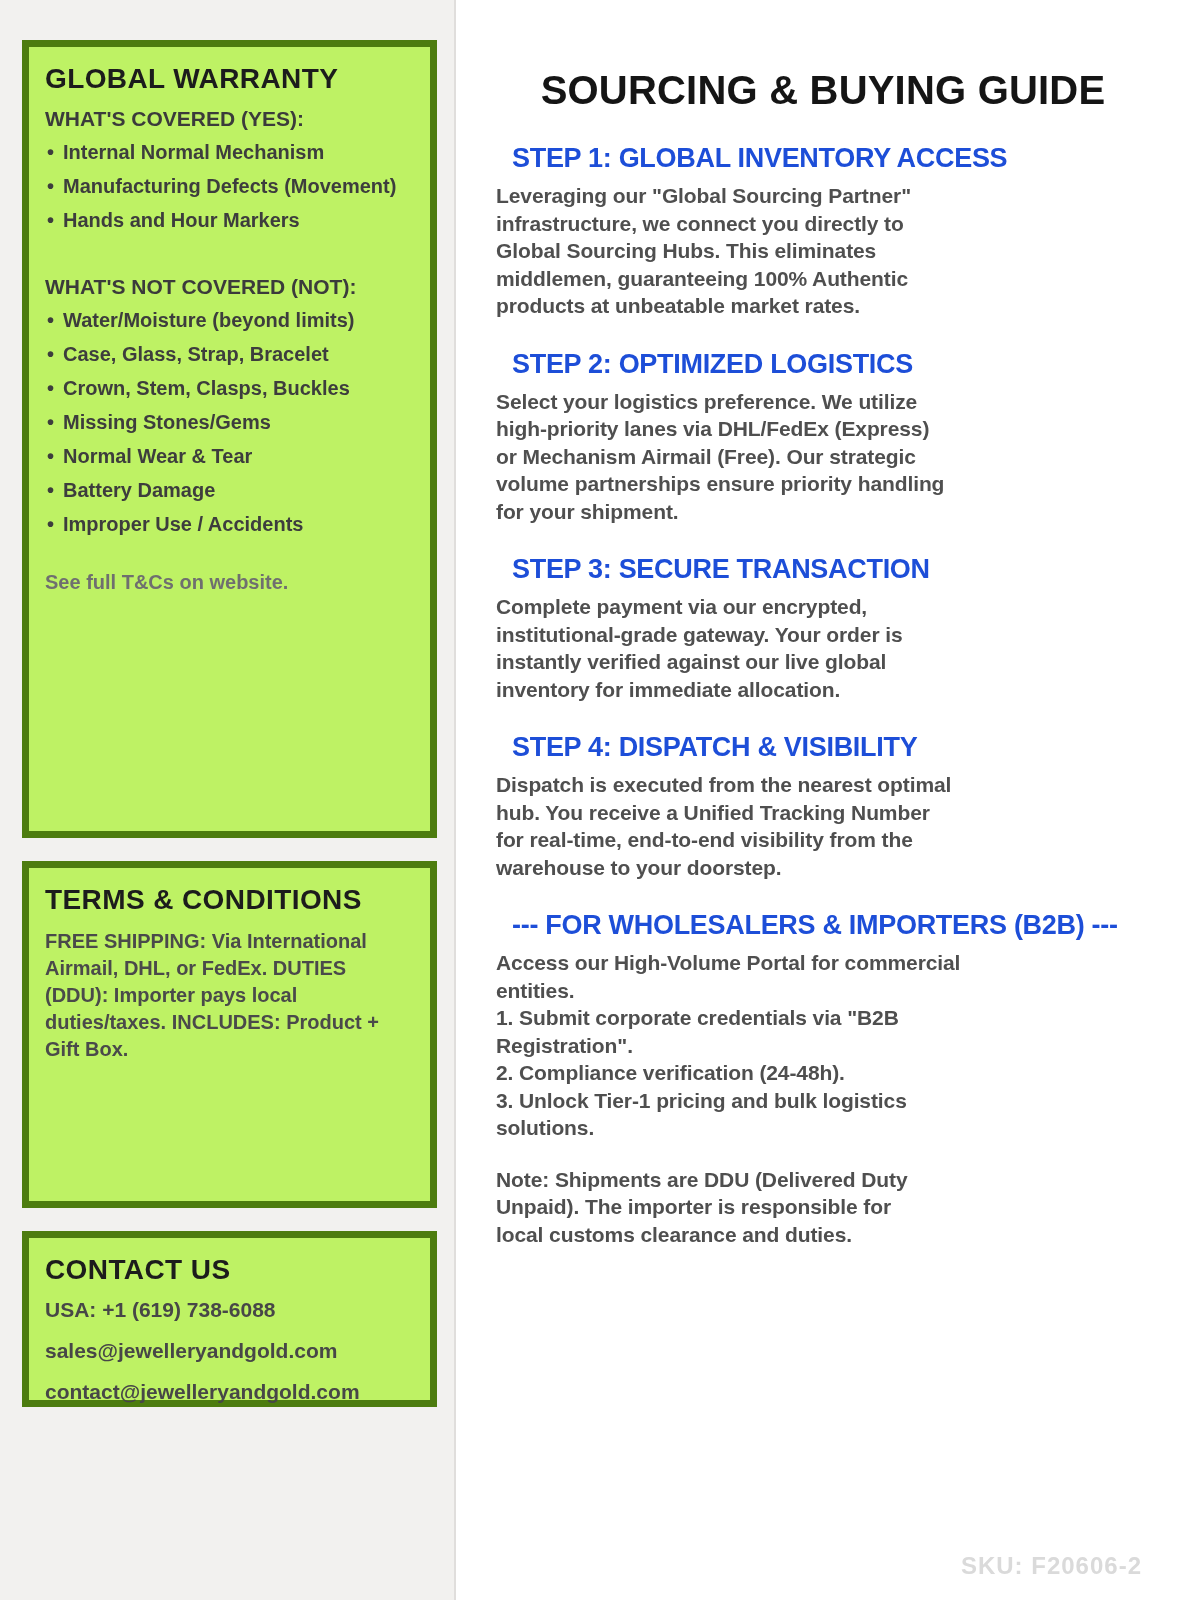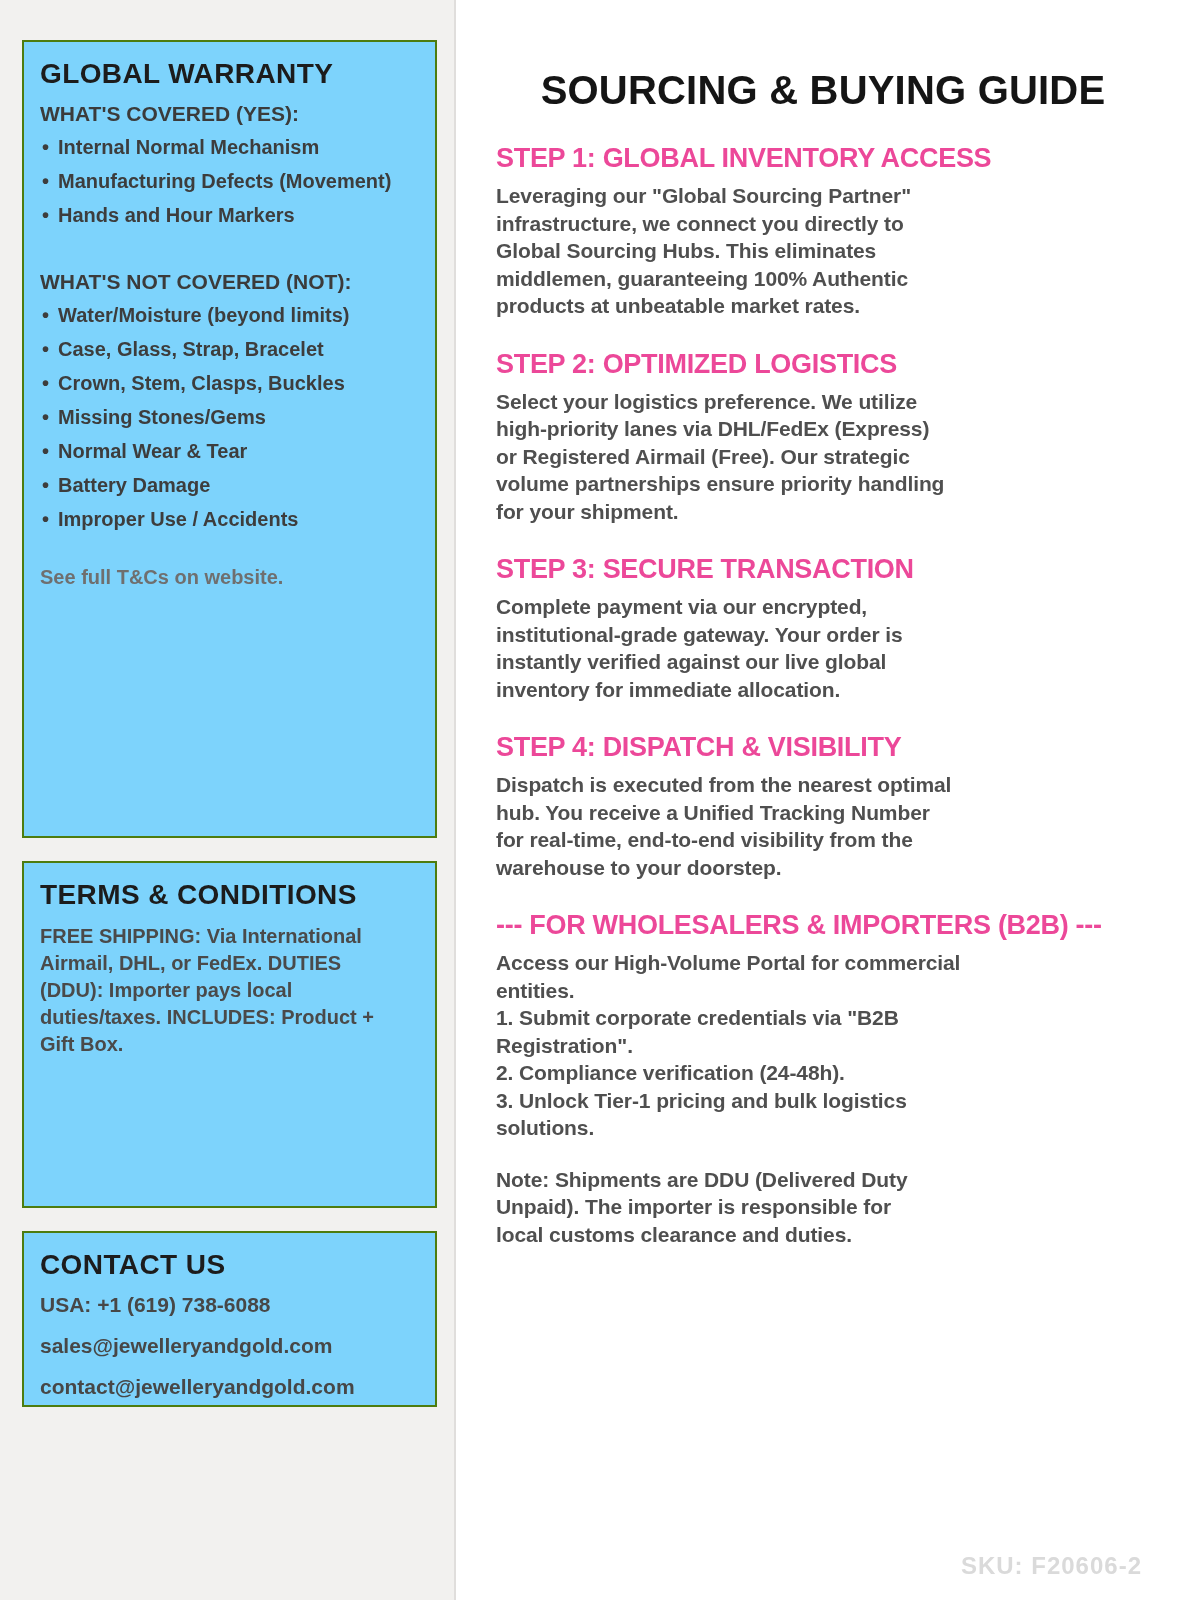--- a/index.html
+++ b/index.html
@@ -13,22 +13,22 @@
   }
   
   .sidebar {
     position: absolute; left: 0; top: 0;
     width: 456px; height: 1600px;
     background: #f2f1ef;
     border-right: 2px solid #e0dedc;
     padding: 40px 17px 0 22px;
   }
   .box {
-    border: 2px solid #4d7c0f;
-    background: #7dd3fc;
+    border: 7px solid #4d7c0f;
+    background: #bef264;
     width: 415px;
     padding: 16px 16px;
     margin-bottom: 23px;
   }
   .box.warranty { height: 798px; }
   .box.terms    { height: 347px; }
   .box.contact  { height: 176px; }
   .box h2 {
     margin: 0 0 6px 0;
     font-size: 28px; font-weight: 700;
@@ -71,22 +71,22 @@
     background: #ffffff;
   }
   .main h1 {
     margin: 0 0 30px 0;
     text-align: center;
     font-size: 40px; font-weight: 700; color: #151515;
     letter-spacing: 0.2px;
   }
   .step { margin-bottom: 29px; }
   .step h2, .b2b h2 {
-    margin: 0 0 8px 0;
-    font-size: 27px; font-weight: 700; color: #ec4899;
+    margin: 0 0 8px 16px;
+    font-size: 27px; font-weight: 700; color: #1d4ed8;
     letter-spacing: -0.3px;
   }
   .pre { white-space: pre-line; }
   .step p, .b2b p {
     margin: 0;
     font-size: 21px; font-weight: 700; color: #4f4f4f;
     line-height: 27.5px; letter-spacing: -0.1px;
   }
   .b2b p { margin-top: 0; }
   .b2b p.b2b-note { margin-top: 24px; }
@@ -150,21 +150,21 @@
 infrastructure, we connect you directly to
 Global Sourcing Hubs. This eliminates
 middlemen, guaranteeing 100% Authentic
 products at unbeatable market rates.</p>
   </section>
 
   <section class="step">
     <h2>STEP 2: OPTIMIZED LOGISTICS</h2>
     <p class="pre">Select your logistics preference. We utilize
 high-priority lanes via DHL/FedEx (Express)
-or Registered Airmail (Free). Our strategic
+or Mechanism Airmail (Free). Our strategic
 volume partnerships ensure priority handling
 for your shipment.</p>
   </section>
 
   <section class="step">
     <h2>STEP 3: SECURE TRANSACTION</h2>
     <p class="pre">Complete payment via our encrypted,
 institutional-grade gateway. Your order is
 instantly verified against our live global
 inventory for immediate allocation.</p>

